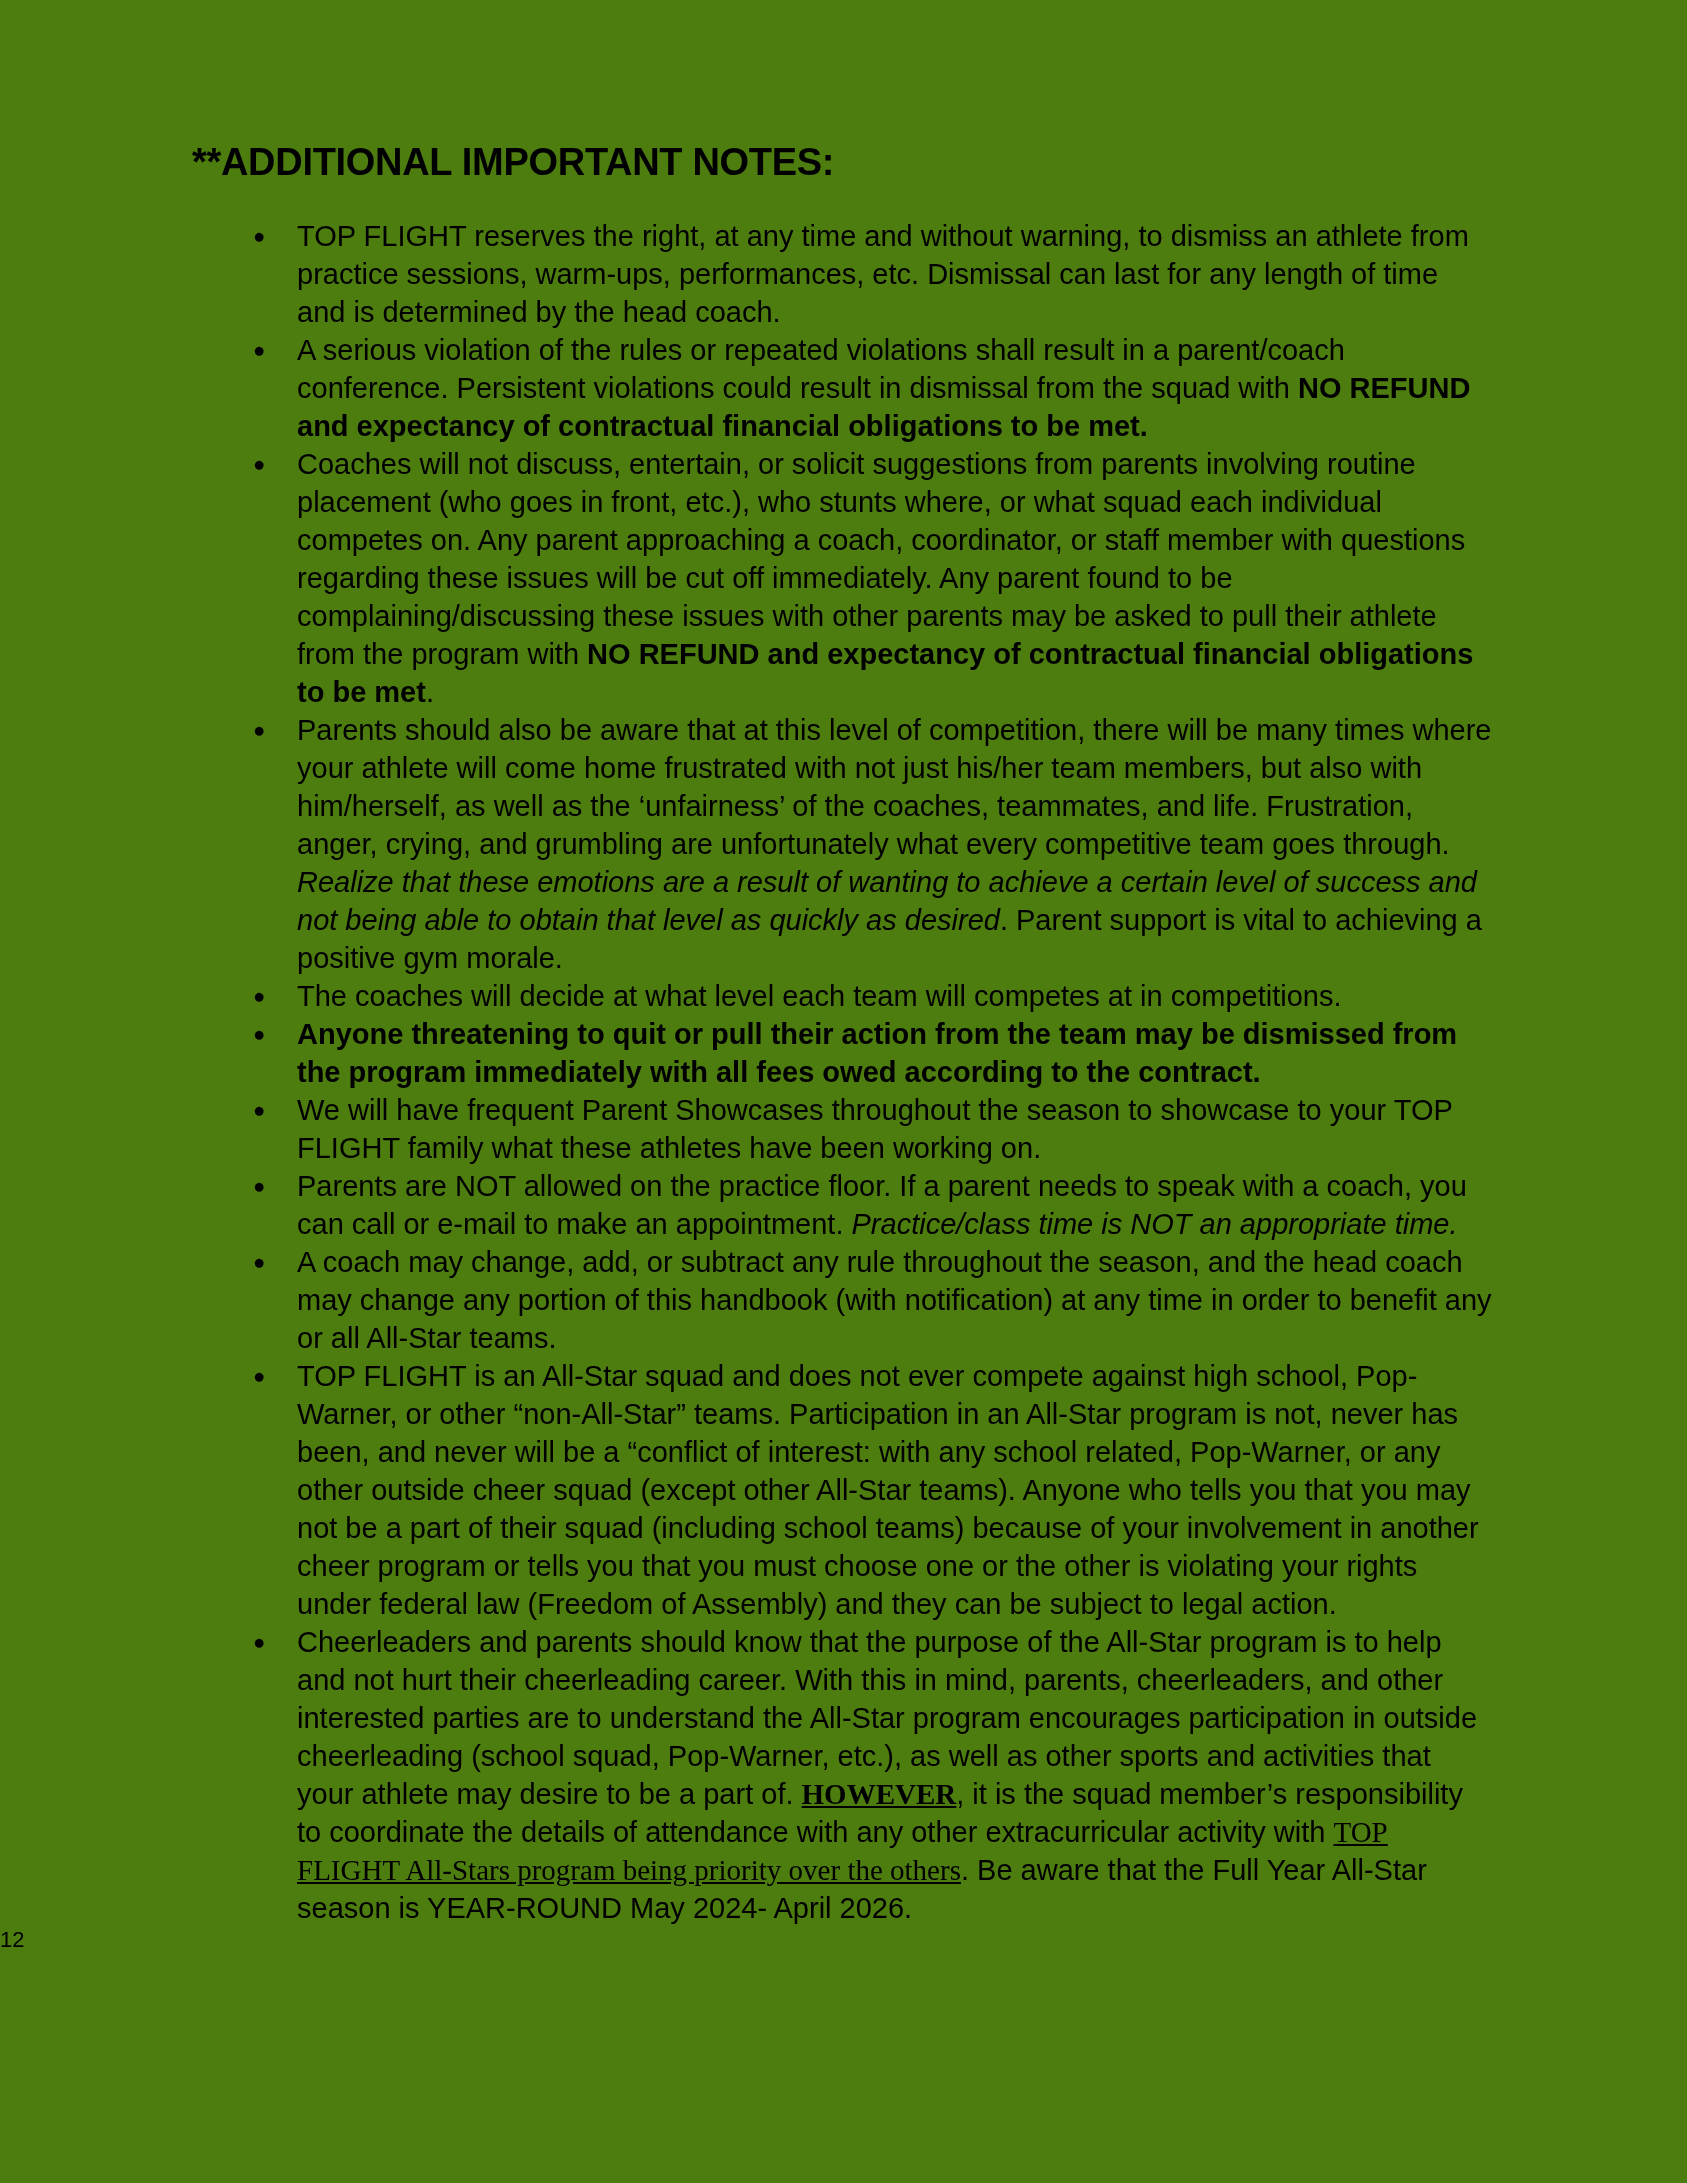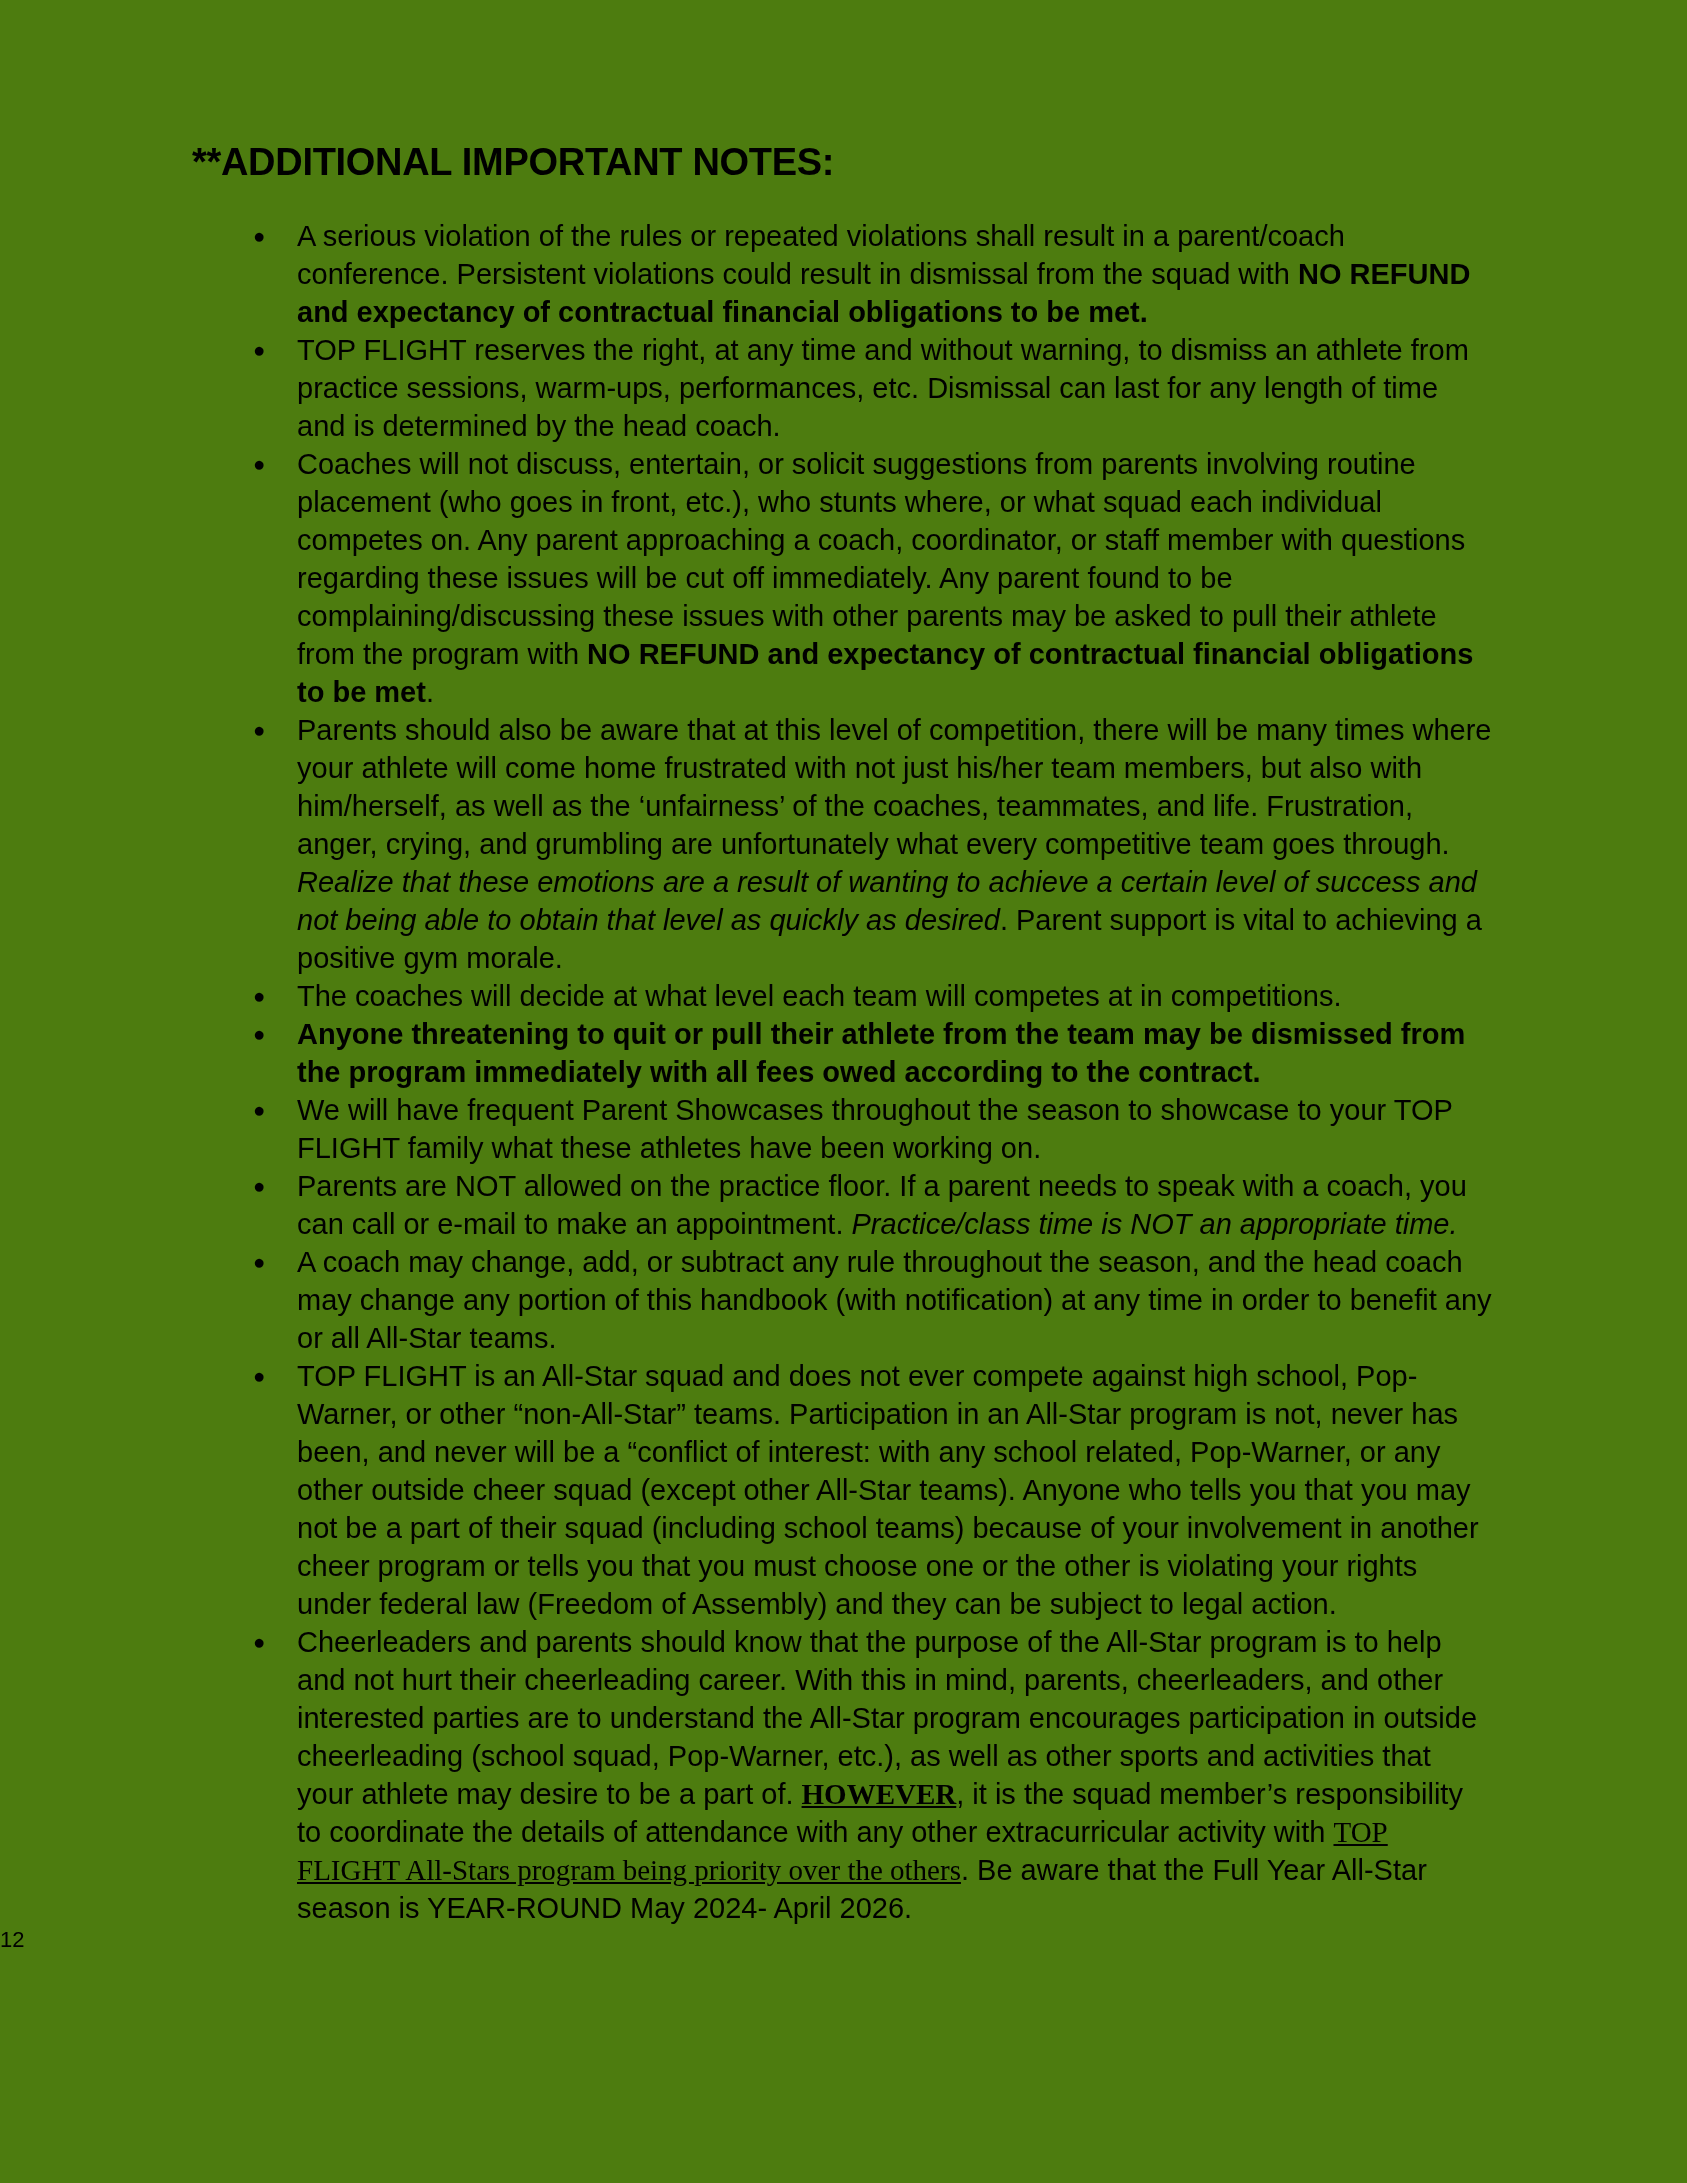--- a/index.html
+++ b/index.html
@@ -62,26 +62,26 @@
     line-height: 38px;
   }
 </style>
 </head>
 <body>
 
 <div class="page">
   <div class="content">
     <h1 class="doc-title">**ADDITIONAL IMPORTANT NOTES:</h1>
     <ul class="notes">
+        <li><span>TOP FLIGHT reserves the right, at any time and without warning, to dismiss an athlete from practice sessions, warm-ups, performances, etc. Dismissal can last for any length of time and is determined by the head coach.</span></li>
         <li><span>A serious violation of the rules or repeated violations shall result in a parent/coach conference. Persistent violations could result in dismissal from the squad with </span><span class="run-b">NO REFUND and expectancy of contractual financial obligations to be met.</span></li>
-        <li><span>TOP FLIGHT reserves the right, at any time and without warning, to dismiss an athlete from practice sessions, warm-ups, performances, etc. Dismissal can last for any length of time and is determined by the head coach.</span></li>
         <li><span>Coaches will not discuss, entertain, or solicit suggestions from parents involving routine placement (who goes in front, etc.), who stunts where, or what squad each individual competes on. Any parent approaching a coach, coordinator, or staff member with questions regarding these issues will be cut off immediately. Any parent found to be complaining/discussing these issues with other parents may be asked to pull their athlete from the program with </span><span class="run-b">NO REFUND and expectancy of contractual financial obligations to be met</span><span>.</span></li>
         <li><span>Parents should also be aware that at this level of competition, there will be many times where your athlete will come home frustrated with not just his/her team members, but also with him/herself, as well as the ‘unfairness’ of the coaches, teammates, and life. Frustration, anger, crying, and grumbling are unfortunately what every competitive team goes through. </span><span class="run-i">Realize that these emotions are a result of wanting to achieve a certain level of success and not being able to obtain that level as quickly as desired</span><span>. Parent support is vital to achieving a positive gym morale.</span></li>
         <li><span>The coaches will decide at what level each team will competes at in competitions.</span></li>
-        <li><span class="run-b">Anyone threatening to quit or pull their athlete from the team may be dismissed from the program immediately with all fees owed according to the contract.</span></li>
+        <li><span class="run-b">Anyone threatening to quit or pull their action from the team may be dismissed from the program immediately with all fees owed according to the contract.</span></li>
         <li><span>We will have frequent Parent Showcases throughout the season to showcase to your TOP FLIGHT family what these athletes have been working on.</span></li>
         <li><span>Parents are NOT allowed on the practice floor. If a parent needs to speak with a coach, you can call or e-mail to make an appointment. </span><span class="run-i">Practice/class time is NOT an appropriate time.</span></li>
         <li><span>A coach may change, add, or subtract any rule throughout the season, and the head coach may change any portion of this handbook (with notification) at any time in order to benefit any or all All-Star teams.</span></li>
         <li><span>TOP FLIGHT is an All-Star squad and does not ever compete against high school, Pop-Warner, or other “non-All-Star” teams. Participation in an All-Star program is not, never has been, and never will be a “conflict of interest: with any school related, Pop-Warner, or any other outside cheer squad (except other All-Star teams). Anyone who tells you that you may not be a part of their squad (including school teams) because of your involvement in another cheer program or tells you that you must choose one or the other is violating your rights under federal law (Freedom of Assembly) and they can be subject to legal action.</span></li>
         <li><span>Cheerleaders and parents should know that the purpose of the All-Star program is to help and not hurt their cheerleading career. With this in mind, parents, cheerleaders, and other interested parties are to understand the All-Star program encourages participation in outside cheerleading (school squad, Pop-Warner, etc.), as well as other sports and activities that your athlete may desire to be a part of. </span><span class="run-b run-u">HOWEVER</span><span>, it is the squad member’s responsibility to coordinate the details of attendance with any other extracurricular activity with </span><span class="run-u">TOP FLIGHT All-Stars program being priority over the others</span><span>. Be aware that the Full Year All-Star season is YEAR-ROUND May 2024- April 2026.</span></li>
       </ul>
   </div>
   <div class="page-number">12</div>
 </div>
 

